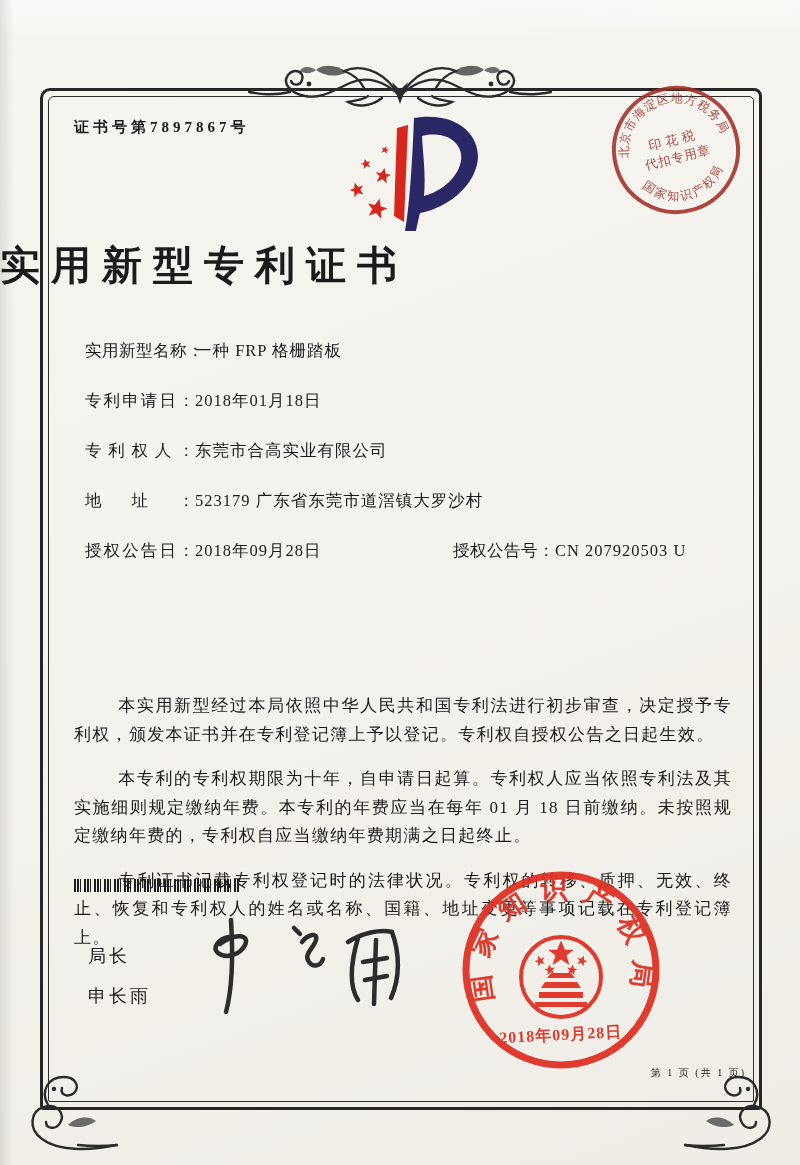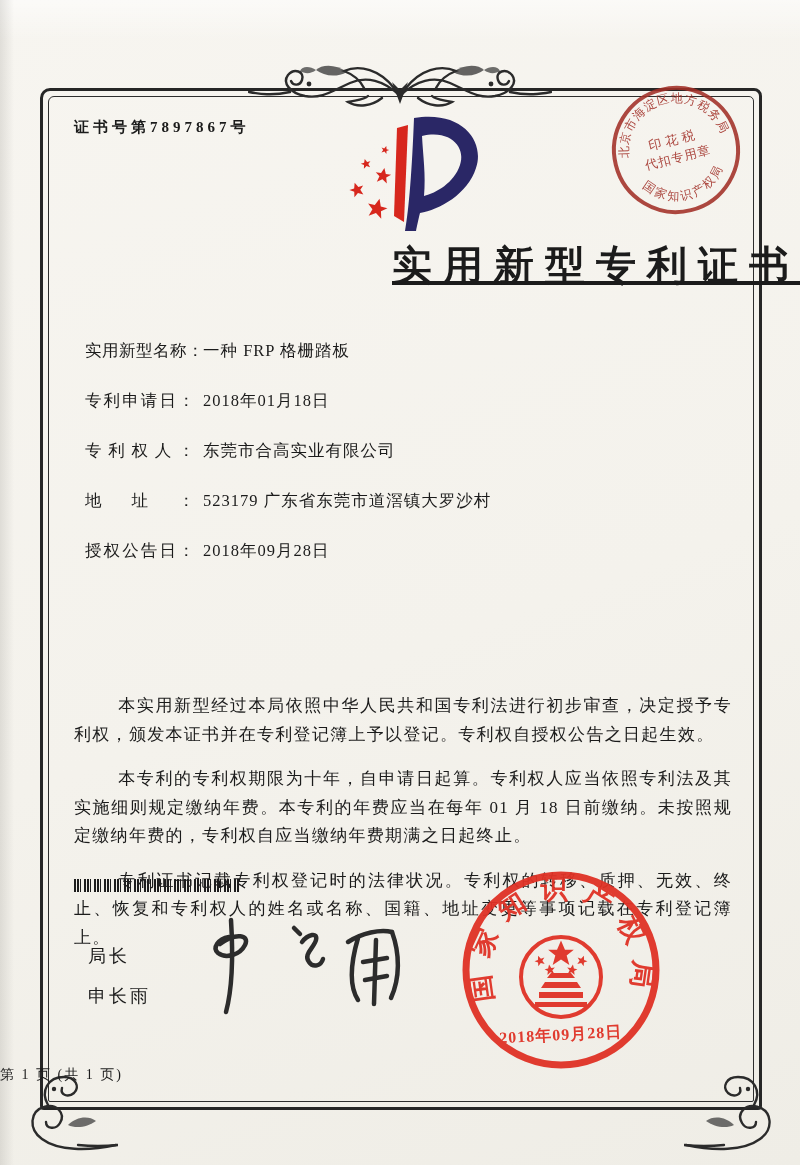--- a/index.html
+++ b/index.html
@@ -19,37 +19,37 @@
   .frame-outer{
     position:absolute;left:40px;top:88px;right:38px;bottom:55px;
     border:3px solid #262626;border-radius:10px 8px 4px 4px;
   }
   .frame-inner{
     position:absolute;left:5px;top:5px;right:5px;bottom:5px;
     border:1px solid #2e2e2e;border-radius:6px 5px 2px 2px;
   }
   .abs{position:absolute;}
   .certno{left:74px;top:118px;font-size:15px;letter-spacing:4px;font-weight:600;}
-  .title{left:0;top:238px;width:100%;text-align:right;font-size:40px;font-weight:700;letter-spacing:11px;text-decoration:underline;}
+  .title{left:0;top:238px;width:100%;text-align:left;font-size:40px;font-weight:700;letter-spacing:11px;}
   .fields{left:85px;top:340px;width:662px;display:flex;flex-direction:column;row-gap:28px;font-size:16.5px;}
   .frow{position:relative;height:22px;line-height:22px;white-space:nowrap;}
   .flabel{display:inline-block;width:110px;text-align:justify;text-align-last:justify;letter-spacing:.5px;}
-  .fvalue{margin-left:8px;letter-spacing:1px;}
+  .fvalue{margin-left:0;letter-spacing:1px;}
   .fgroup2{position:absolute;left:368px;top:0;}
   .fgroup2 .flabel{width:102px;}
   .paras{left:58px;top:676px;width:690px;font-size:17px;line-height:28.5px;
     text-align:justify;letter-spacing:1.3px;}
   .paras p{margin:16px;text-indent:2.6em;}
   .barcode{
     left:74px;top:879px;width:166px;height:13px;
     background:repeating-linear-gradient(90deg,#1d1d1d 0 2px,transparent 2px 3px,#1d1d1d 3px 5px,transparent 5px 6px,#1d1d1d 6px 7px,transparent 7px 10px);
   }
   .signer{left:88px;top:936px;font-size:18px;line-height:40px;letter-spacing:3px;
     font-family:"Liberation Sans","DejaVu Sans",sans-serif;}
-  .footer{left:0;top:1066px;width:746px;text-align:left;font-size:14px;letter-spacing:2px;}
+  .footer{left:0;top:1066px;width:746px;text-align:right;font-size:10px;letter-spacing:2px;}
   .stamp-tax{left:606px;top:80px;transform:rotate(-14deg);opacity:.88;}
   .seal-office{left:455px;top:864px;opacity:.95;}
   .sig{left:182px;top:912px;}
   .flourish-top{left:248px;top:36px;}
   .corner{bottom:8px;}
   .corner.left{left:18px;}
   .corner.right{right:16px;transform:scaleX(-1);}
   svg text{font-family:"Liberation Serif","DejaVu Serif",serif;}
 </style>
 </head>
@@ -141,20 +141,23 @@
     <span class="flabel">专利申请日：</span><span class="fvalue">2018年01月18日</span>
   </div>
   <div class="frow">
     <span class="flabel">专利权人：</span><span class="fvalue">东莞市合高实业有限公司</span>
   </div>
   <div class="frow">
     <span class="flabel">地址：</span><span class="fvalue">523179 广东省东莞市道滘镇大罗沙村</span>
   </div>
   <div class="frow">
     <span class="flabel">授权公告日：</span><span class="fvalue">2018年09月28日</span>
+    <span class="fgroup2">
+      <span class="flabel">授权公告号：</span><span class="fvalue">CN 207920503 U</span>
+    </span>
   </div>
 </div>
 
 <div class="abs paras">
   <p>本实用新型经过本局依照中华人民共和国专利法进行初步审查，决定授予专利权，颁发本证书并在专利登记簿上予以登记。专利权自授权公告之日起生效。</p>
   <p>本专利的专利权期限为十年，自申请日起算。专利权人应当依照专利法及其实施细则规定缴纳年费。本专利的年费应当在每年 01 月 18 日前缴纳。未按照规定缴纳年费的，专利权自应当缴纳年费期满之日起终止。</p>
   <p>专利证书记载专利权登记时的法律状况。专利权的转移、质押、无效、终止、恢复和专利权人的姓名或名称、国籍、地址变更等事项记载在专利登记簿上。</p>
 </div>
 
 <div class="abs barcode"></div>

